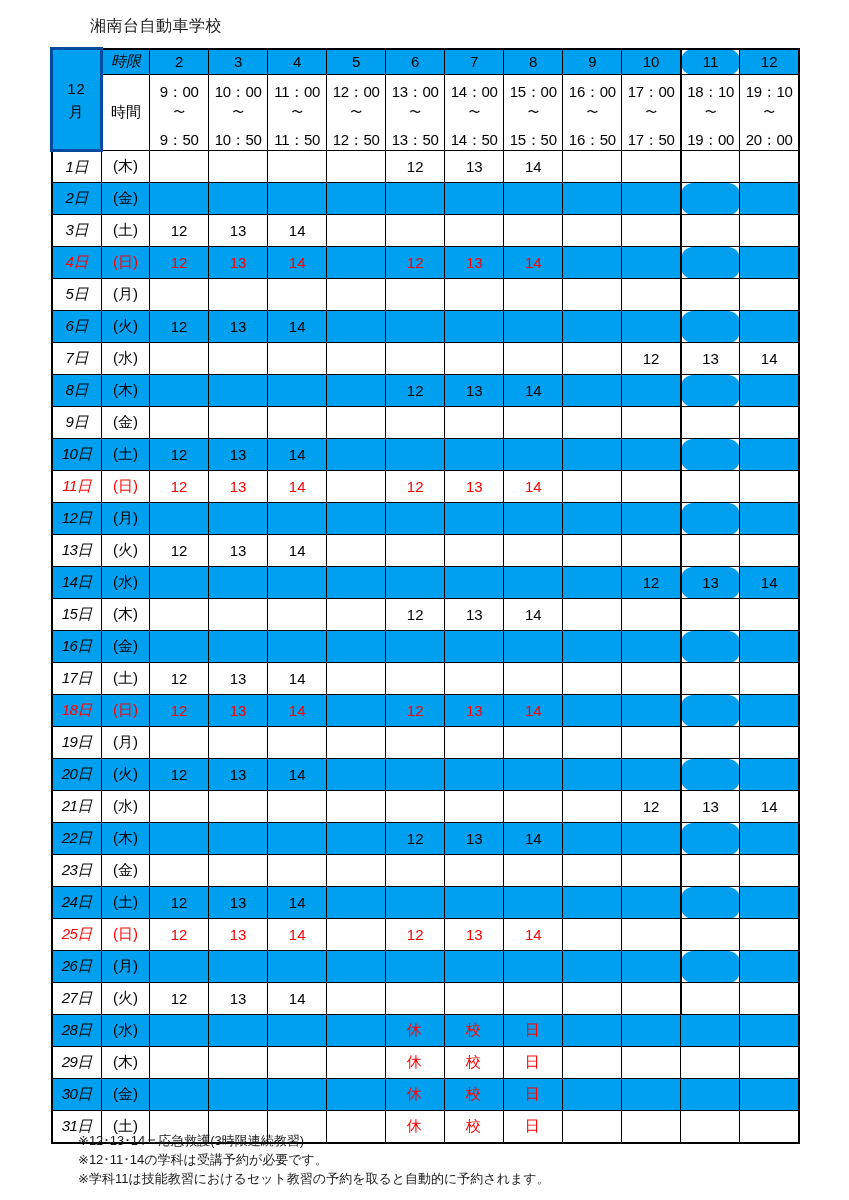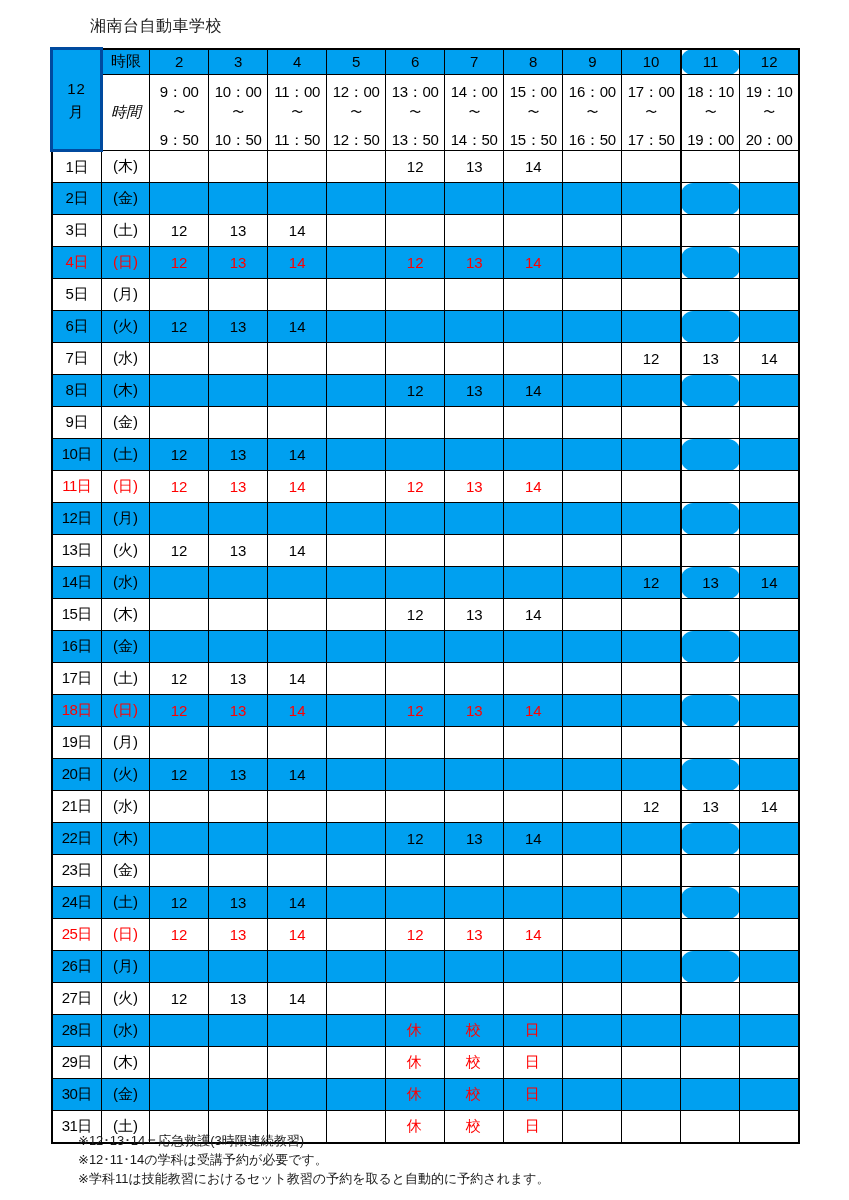--- a/index.html
+++ b/index.html
@@ -71,30 +71,30 @@
     letter-spacing: 1px;
     padding: 2px 0 !important;
   }
   .month-cell .m-num { display: block; }
   .month-cell .m-kanji { display: block; }
 
   .hdr-label {
     background: #00A0F0 !important;
     font-size: 14px;
     height: 26px;
+    font-style: italic;
   }
   .hdr-periodnum {
     background: #00A0F0 !important;
     font-size: 17px;
     height: 26px;
   }
   .hdr-timelabel {
     font-size: 14px;
     height: 66px;
-    font-style: italic;
   }
   .hdr-time {
     font-size: 13.5px;
     line-height: 21px;
     height: 66px;
     letter-spacing: -0.3px;
   }
   .hdr-time .tl { display: block; margin-top: 6px; }
   .hdr-time .tw { display: block; font-size: 12px; }
 
@@ -102,20 +102,21 @@
   .sep-left { border-left: 2px solid #000 !important; border-radius: 12px; }
 
   
   tr.row-blue td { background: #00A0F0; }
   tr.row-white td { background: #ffffff; }
 
   td.date-cell {
     font-size: 16px;
     height: 32px;
     letter-spacing: -0.5px;
+    font-style: italic;
   }
   td.day-cell {
     font-size: 15px;
     height: 32px;
   }
   td.slot {
     font-size: 15px;
     height: 32px;
   }
   .sunday { color: #FF0000; }

